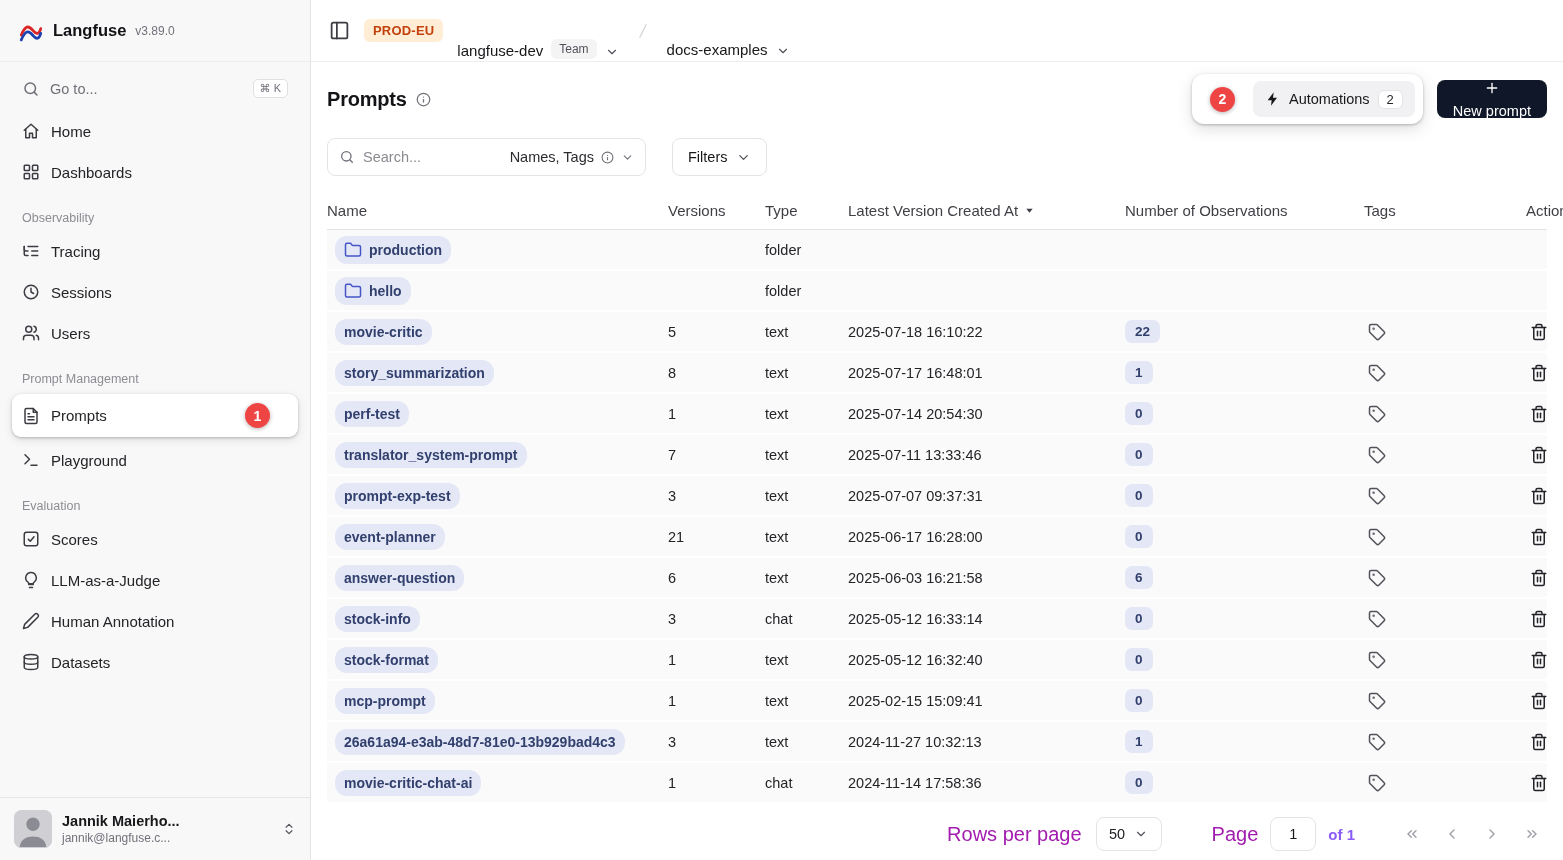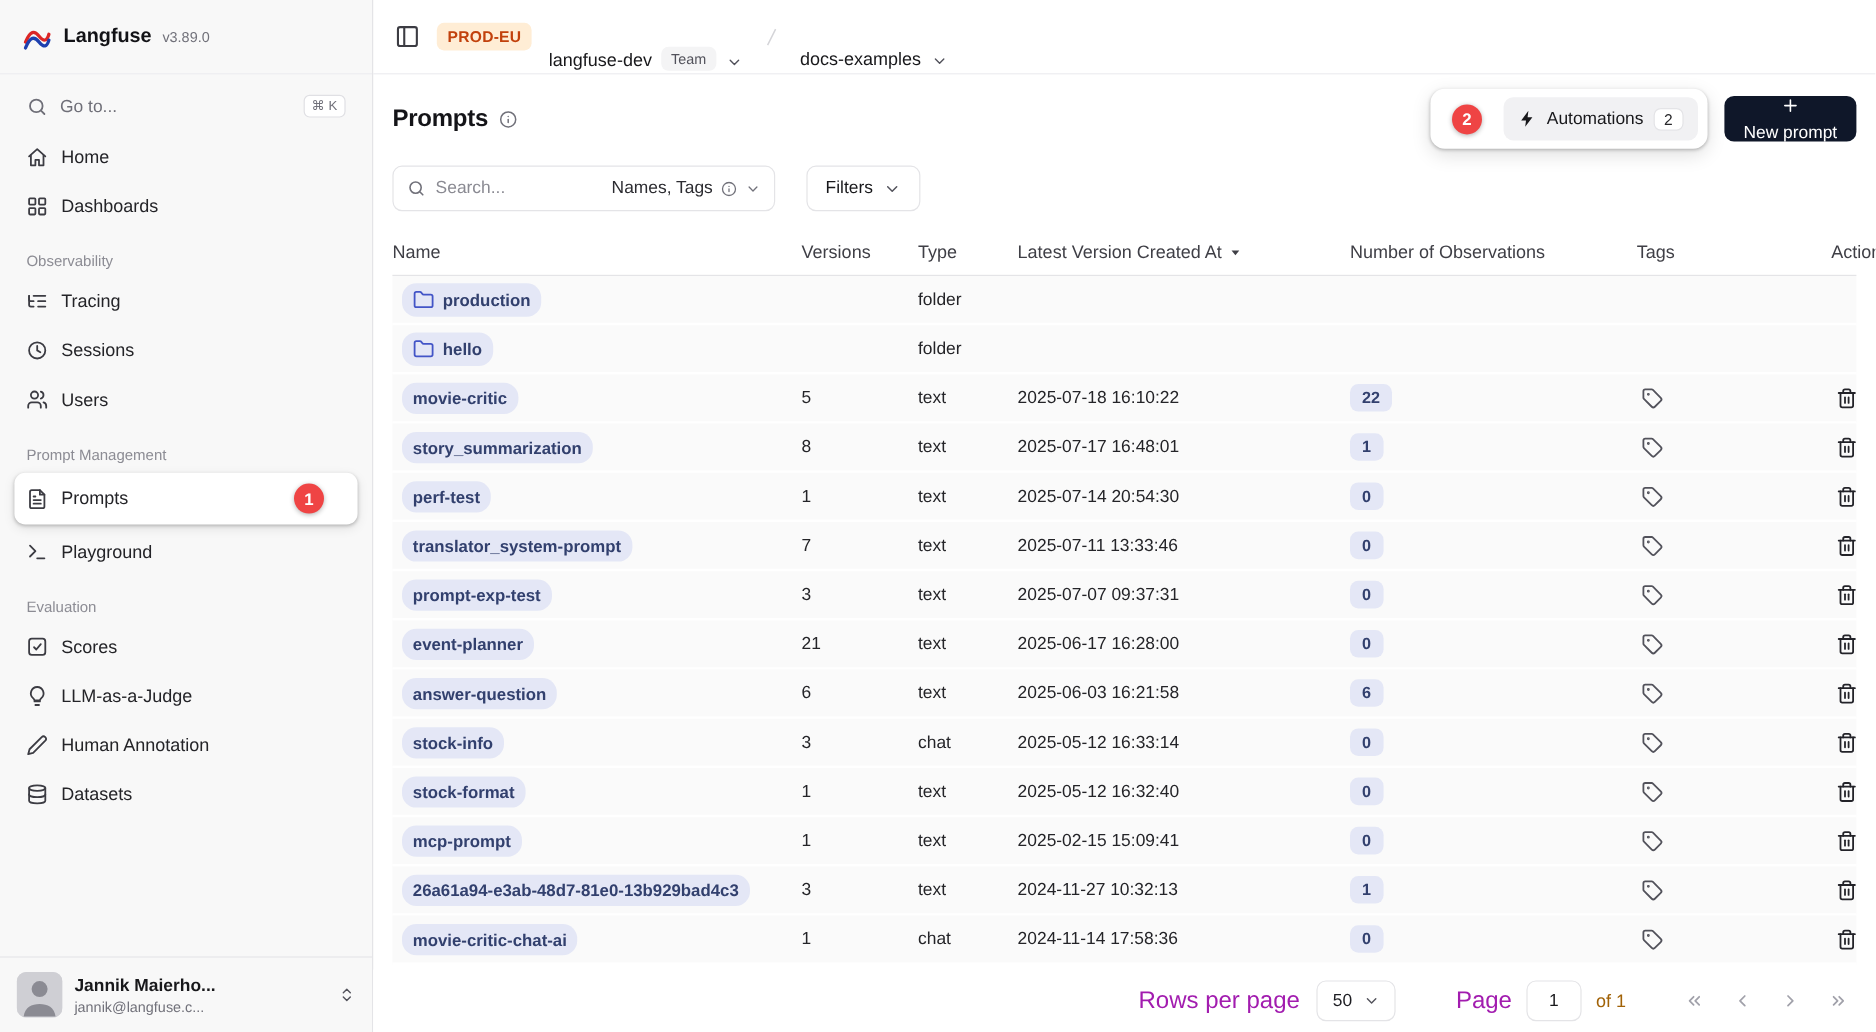--- a/index.html
+++ b/index.html
@@ -113,21 +113,21 @@
   
   .table-footer { height:52px; flex:none; display:flex; align-items:center; justify-content:flex-end;
                   padding:0 16px; gap:0; background:#fff; }
   .table-footer .lbl { font-size:20px; color:#a21caf;text-align:center; }
   .select { display:flex; align-items:center; justify-content:center; gap:9px; width:66px; height:34px;
             border:1px solid #e4e4e7; border-radius:8px; font-size:14.5px; cursor:pointer;
             margin:0 50px 0 14px; background:#fff; }
   .select .icn { width:14px; height:14px; color:#52525b; }
   .page-input { width:46px; height:34px; border:1px solid #e4e4e7; border-radius:8px; text-align:center;
                 font-family:inherit; font-size:14.5px; color:#18181b; margin:0 12px; outline:none; }
-  .of-label { font-size:15px; color:#a16207; margin-right:42px; }
+  .of-label { font-size:15px; color:#8b5cf6; margin-right:42px;font-weight:bold; }
   .pager { display:flex; align-items:center; gap:10px; }
   .pager button { width:30px; height:30px; display:flex; align-items:center; justify-content:center;
                   background:none; border:none; color:#a1a1aa; cursor:pointer; }
   .pager .icn { width:16px; height:16px; stroke-width:2.2; }
 </style>
 </head>
 <body>
 
 <div class="app">
 

